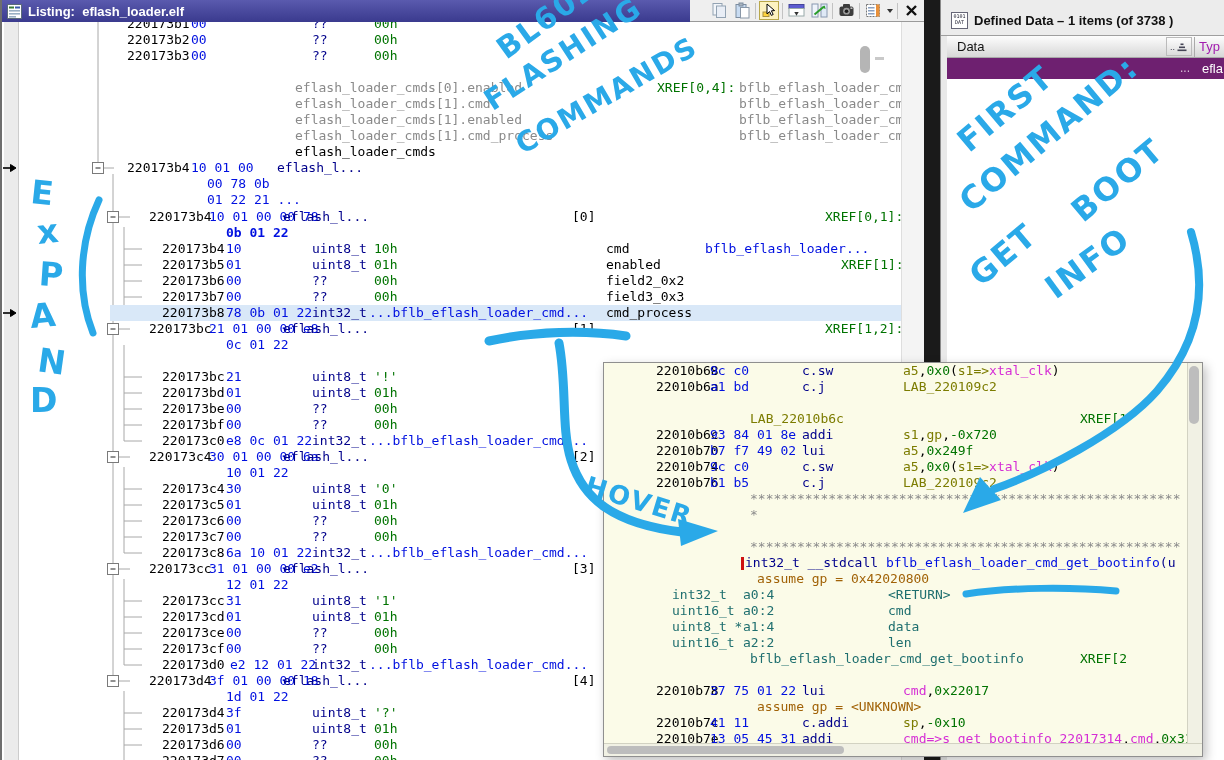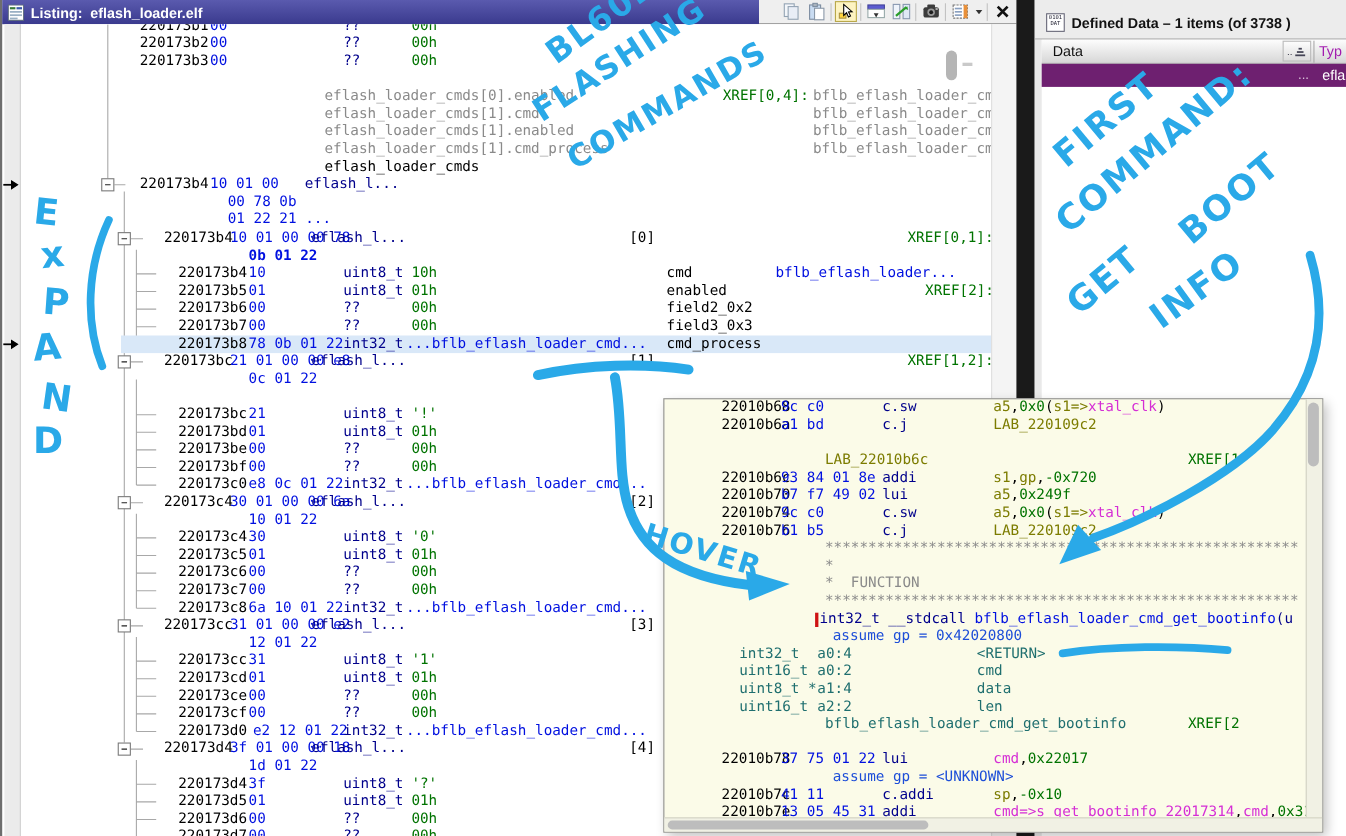--- a/index.html
+++ b/index.html
@@ -64,21 +64,21 @@
   
   .crow{position:absolute;left:0;height:16px;width:100%;}
   .crow .seg{position:absolute;top:0;white-space:pre;}
   .crow .seg span{position:static;white-space:pre;}
   
   #margin-arrows,#ann-strokes{position:absolute;left:0;top:0;pointer-events:none;}
   .hand{position:absolute;font-family:"DejaVu Sans",sans-serif;font-weight:bold;color:var(--ann);
         transform-origin:left center;white-space:pre;pointer-events:none;}
   svg{display:block;}
 </style>
-<style>.c-a{color:#000000;}.c-b{color:#0010e0;}.c-n{color:#00008b;}.c-v{color:#007300;}.c-g{color:#8a8a8a;}.c-o{color:#7c7c00;}.c-m{color:#d52ed5;}.c-t{color:#1f6f6f;}.c-u{color:#1d4ed8;}</style></head>
+<style>.c-a{color:#000000;}.c-b{color:#0010e0;}.c-n{color:#00008b;}.c-v{color:#007300;}.c-g{color:#8a8a8a;}.c-o{color:#7c7c00;}.c-m{color:#d52ed5;}.c-t{color:#1f6f6f;}.c-u{color:#a16207;}</style></head>
 <body>
 
 <div class="screen">
 
   <div id="listing-win">
 
     <div class="titlebar">
       <span>
         <svg width="15" height="15" viewBox="0 0 15 15">
           <rect x="0.5" y="0.5" width="14" height="14" fill="#ffffff" stroke="#5b6b7b"></rect>
@@ -260,21 +260,21 @@
             <span class="seg c-v" style="left: 355px;">10h</span>
             <span class="seg c-a" style="left: 587px;">cmd</span>
             <span class="seg c-b" style="left: 686px;">bflb_eflash_loader...</span>
           </div>
           <div class="crow" style="top: 235px;">
             <span class="seg c-a" style="left: 143px;">220173b5</span>
             <span class="seg c-b" style="left: 207px;">01</span>
             <span class="seg c-n" style="left: 293px;">uint8_t</span>
             <span class="seg c-v" style="left: 355px;">01h</span>
             <span class="seg c-a" style="left: 587px;">enabled</span>
-            <span class="seg c-v" style="left: 822px;">XREF[2]:</span>
+            <span class="seg c-v" style="left: 822px;">XREF[1]:</span>
           </div>
           <div class="crow" style="top: 251px;">
             <span class="seg c-a" style="left: 143px;">220173b6</span>
             <span class="seg c-b" style="left: 207px;">00</span>
             <span class="seg c-n" style="left: 293px;">??</span>
             <span class="seg c-v" style="left: 355px;">00h</span>
             <span class="seg c-a" style="left: 587px;">field2_0x2</span>
           </div>
           <div class="crow" style="top: 267px;">
             <span class="seg c-a" style="left: 143px;">220173b7</span>
@@ -524,23 +524,20 @@
         <span class="seg c-a" style="left: 52px;">22010b76</span>
         <span class="seg c-b" style="left: 106px;">b1 b5</span>
         <span class="seg c-n" style="left: 198px;">c.j</span>
         <span class="seg c-o" style="left: 299px;">LAB_220109c2</span>
       </div>
       <div class="crow" style="top: 128px;">
         <span class="seg c-g" style="left: 146px;">*******************************************************</span>
       </div>
       <div class="crow" style="top: 144px;">
         <span class="seg c-g" style="left: 146px;">*</span>
-      </div>
-      <div class="crow" style="top: 160px;">
-        <span class="seg c-g" style="left: 146px;">*  FUNCTION</span>
       </div>
       <div class="crow" style="top: 176px;">
         <span class="seg c-g" style="left: 146px;">*******************************************************</span>
       </div>
       <div class="crow" style="top: 192px;">
         <span class="seg" style="left: 141px;"><span class="c-n">int32_t __stdcall </span><span class="c-b">bflb_eflash_loader_cmd_get_bootinfo</span><span class="c-n">(u</span></span>
       </div>
       <div class="crow" style="top: 208px;">
         <span class="seg c-u" style="left: 153px;">assume gp = 0x42020800</span>
       </div>

